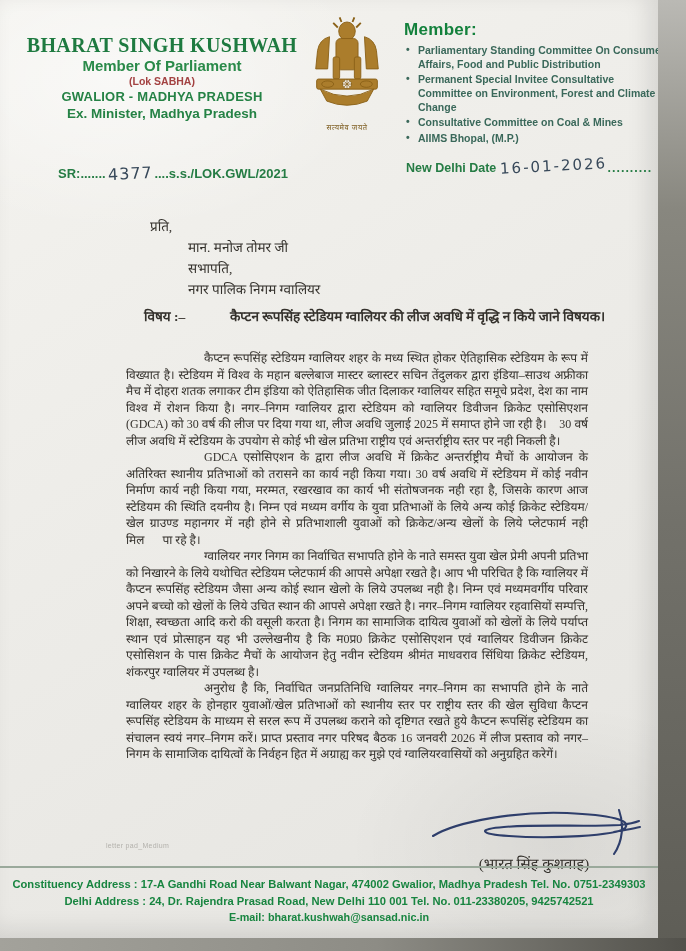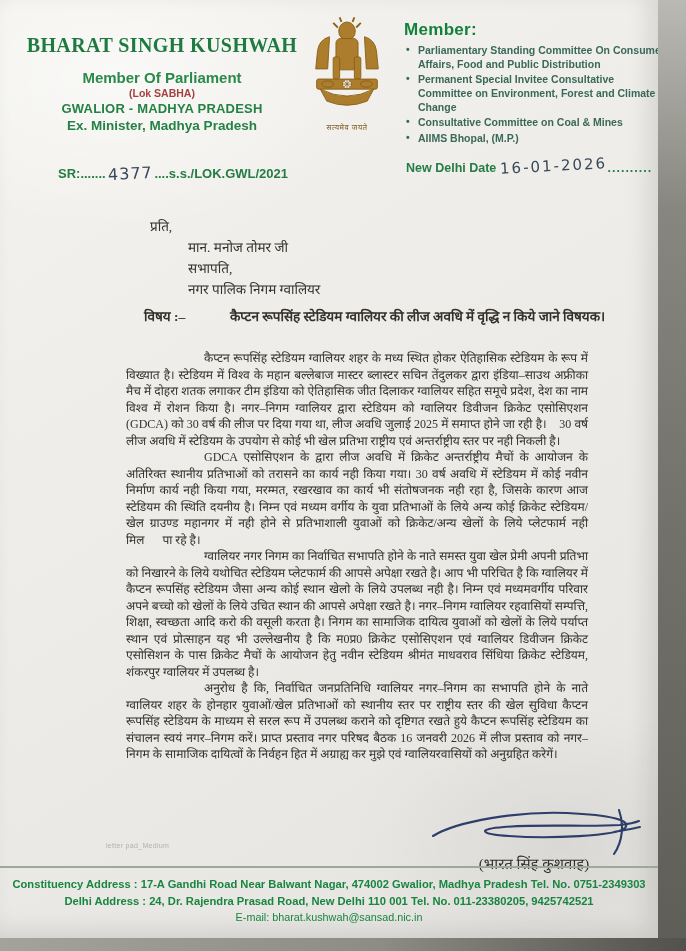--- a/index.html
+++ b/index.html
@@ -13,21 +13,21 @@
         box-shadow:inset -10px -8px 22px rgba(0,0,0,.10);}
   .edge-right{position:absolute;right:0;top:0;width:28px;height:100%;z-index:2;
         background:linear-gradient(180deg,#bab9b4 0%,#88877f 22%,#72716a 55%,#5e5d56 100%);}
   .edge-bottom{position:absolute;left:0;bottom:0;width:100%;height:13px;z-index:3;
         background:linear-gradient(90deg,#a3a29b 0%,#8d8c85 55%,#52514b 100%);}
 
   
   .hdr-left{position:absolute;left:20px;top:34px;width:284px;text-align:center;}
   .hdr-name{font-family:"Liberation Serif",serif;font-weight:bold;font-size:20px;
             color:#1e7a40;letter-spacing:.4px;}
-  .hdr-mp{font-size:15px;font-weight:bold;color:#2a8a49;margin-top:12px;}
+  .hdr-mp{font-size:15px;font-weight:bold;color:#2a8a49;margin-top:0;}
   .hdr-lok{font-size:10.5px;font-weight:bold;color:#a34242;margin-top:1px;}
   .hdr-gwl{font-size:13px;font-weight:bold;color:#258245;margin-top:2px;letter-spacing:.2px;}
   .hdr-ex{font-size:13.5px;font-weight:bold;color:#258245;margin-top:2px;}
 
   .emblem{position:absolute;left:299px;top:16px;width:96px;text-align:center;}
   .emblem-cap{font-size:7.5px;color:#7d5d20;margin-top:-2px;letter-spacing:.5px;}
 
   .member{position:absolute;left:404px;top:20px;width:262px;}
   .member-h{font-size:17px;font-weight:bold;color:#13813c;letter-spacing:.3px;}
   .member ul{list-style:none;margin:4px 0 0 0;padding:0;}
@@ -58,21 +58,21 @@
   
   .sig{position:absolute;left:424px;top:804px;width:220px;text-align:center;}
   .sig-name{font-size:15px;line-height:20px;margin-top:-6px;}
 
   .watermark{position:absolute;left:106px;top:842px;font-size:7px;color:#b3b1ac;letter-spacing:.3px;}
 
   
   .footer{position:absolute;left:0;top:866px;width:658px;border-top:2px solid #9aa99b;
           padding-top:8px;text-align:center;z-index:1;}
   .f1,.f2{font-size:11.2px;font-weight:bold;color:#188540;line-height:16.5px;}
-  .f3{font-size:10.8px;font-weight:normal;color:#188540;line-height:16px;}
+  .f3{font-size:10.8px;font-weight:bold;color:#188540;line-height:16px;}
 </style>
 </head>
 <body>
 
 <div class="scan">
   <div class="page">
 
     <div class="hdr-left">
       <div class="hdr-name">BHARAT SINGH KUSHWAH</div>
       <div class="hdr-mp">Member Of Parliament</div>

